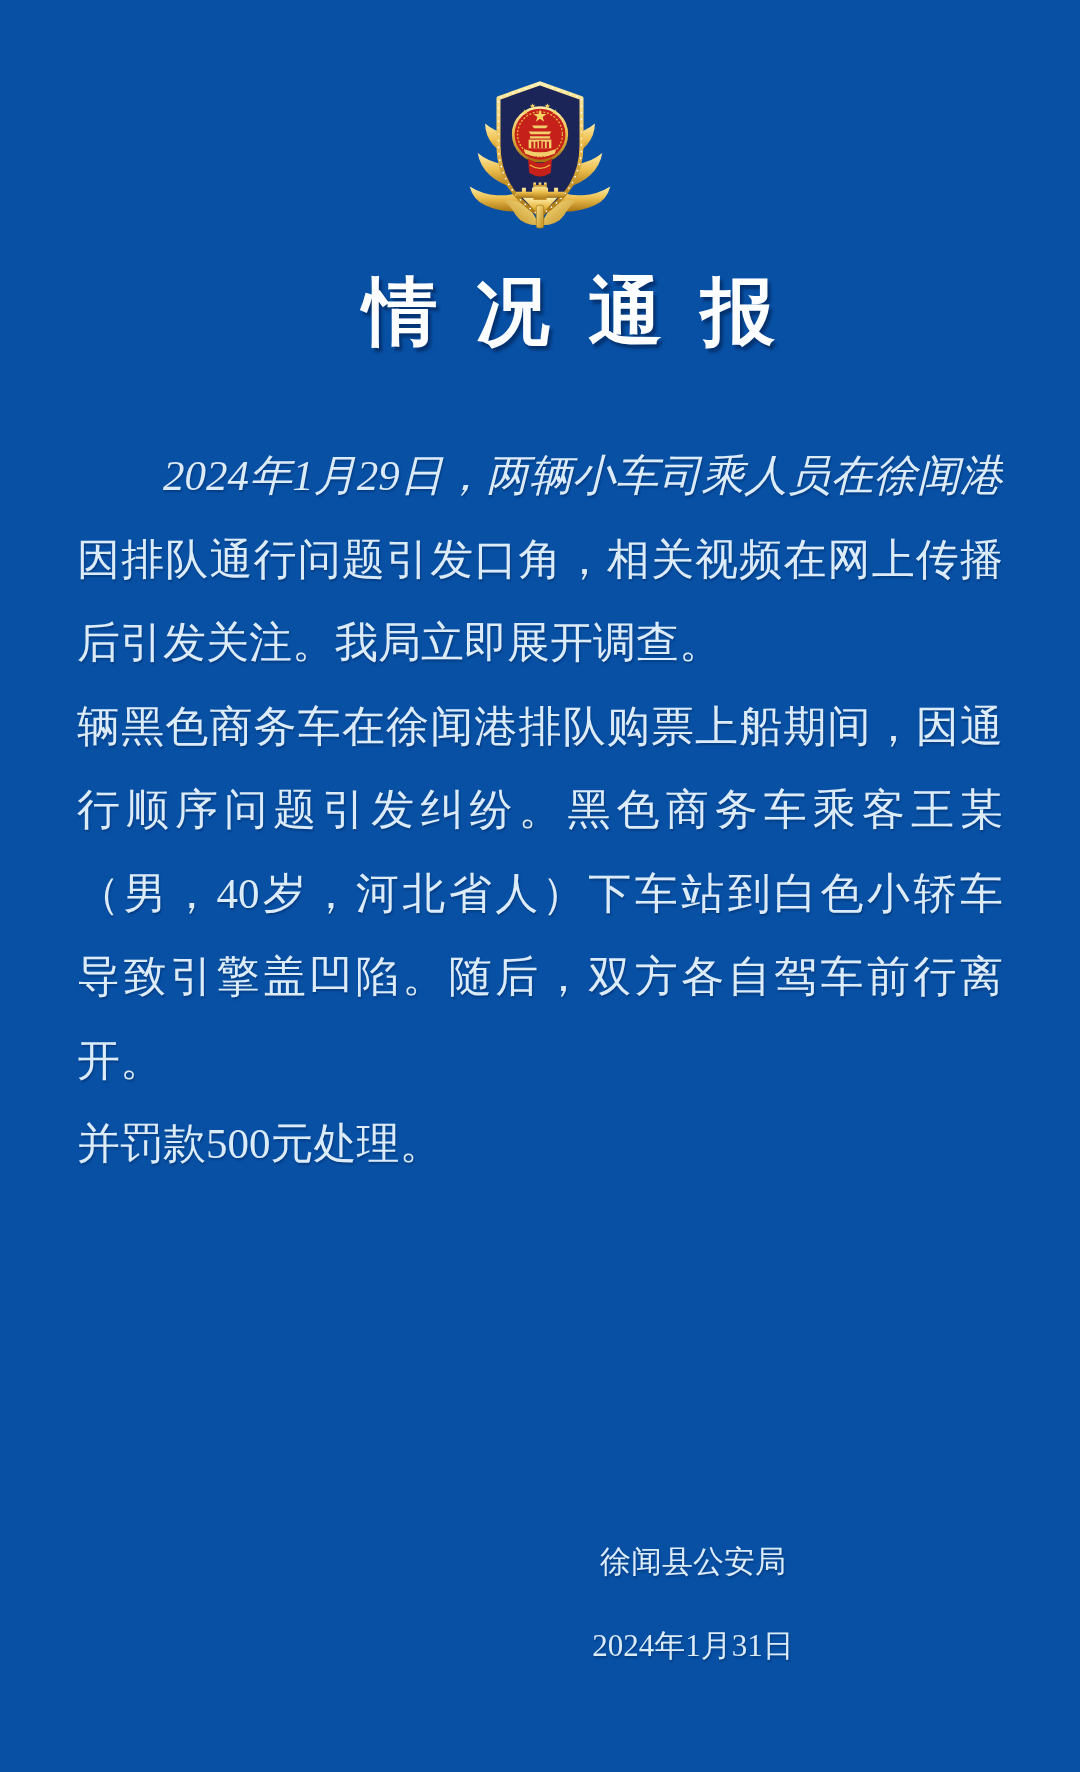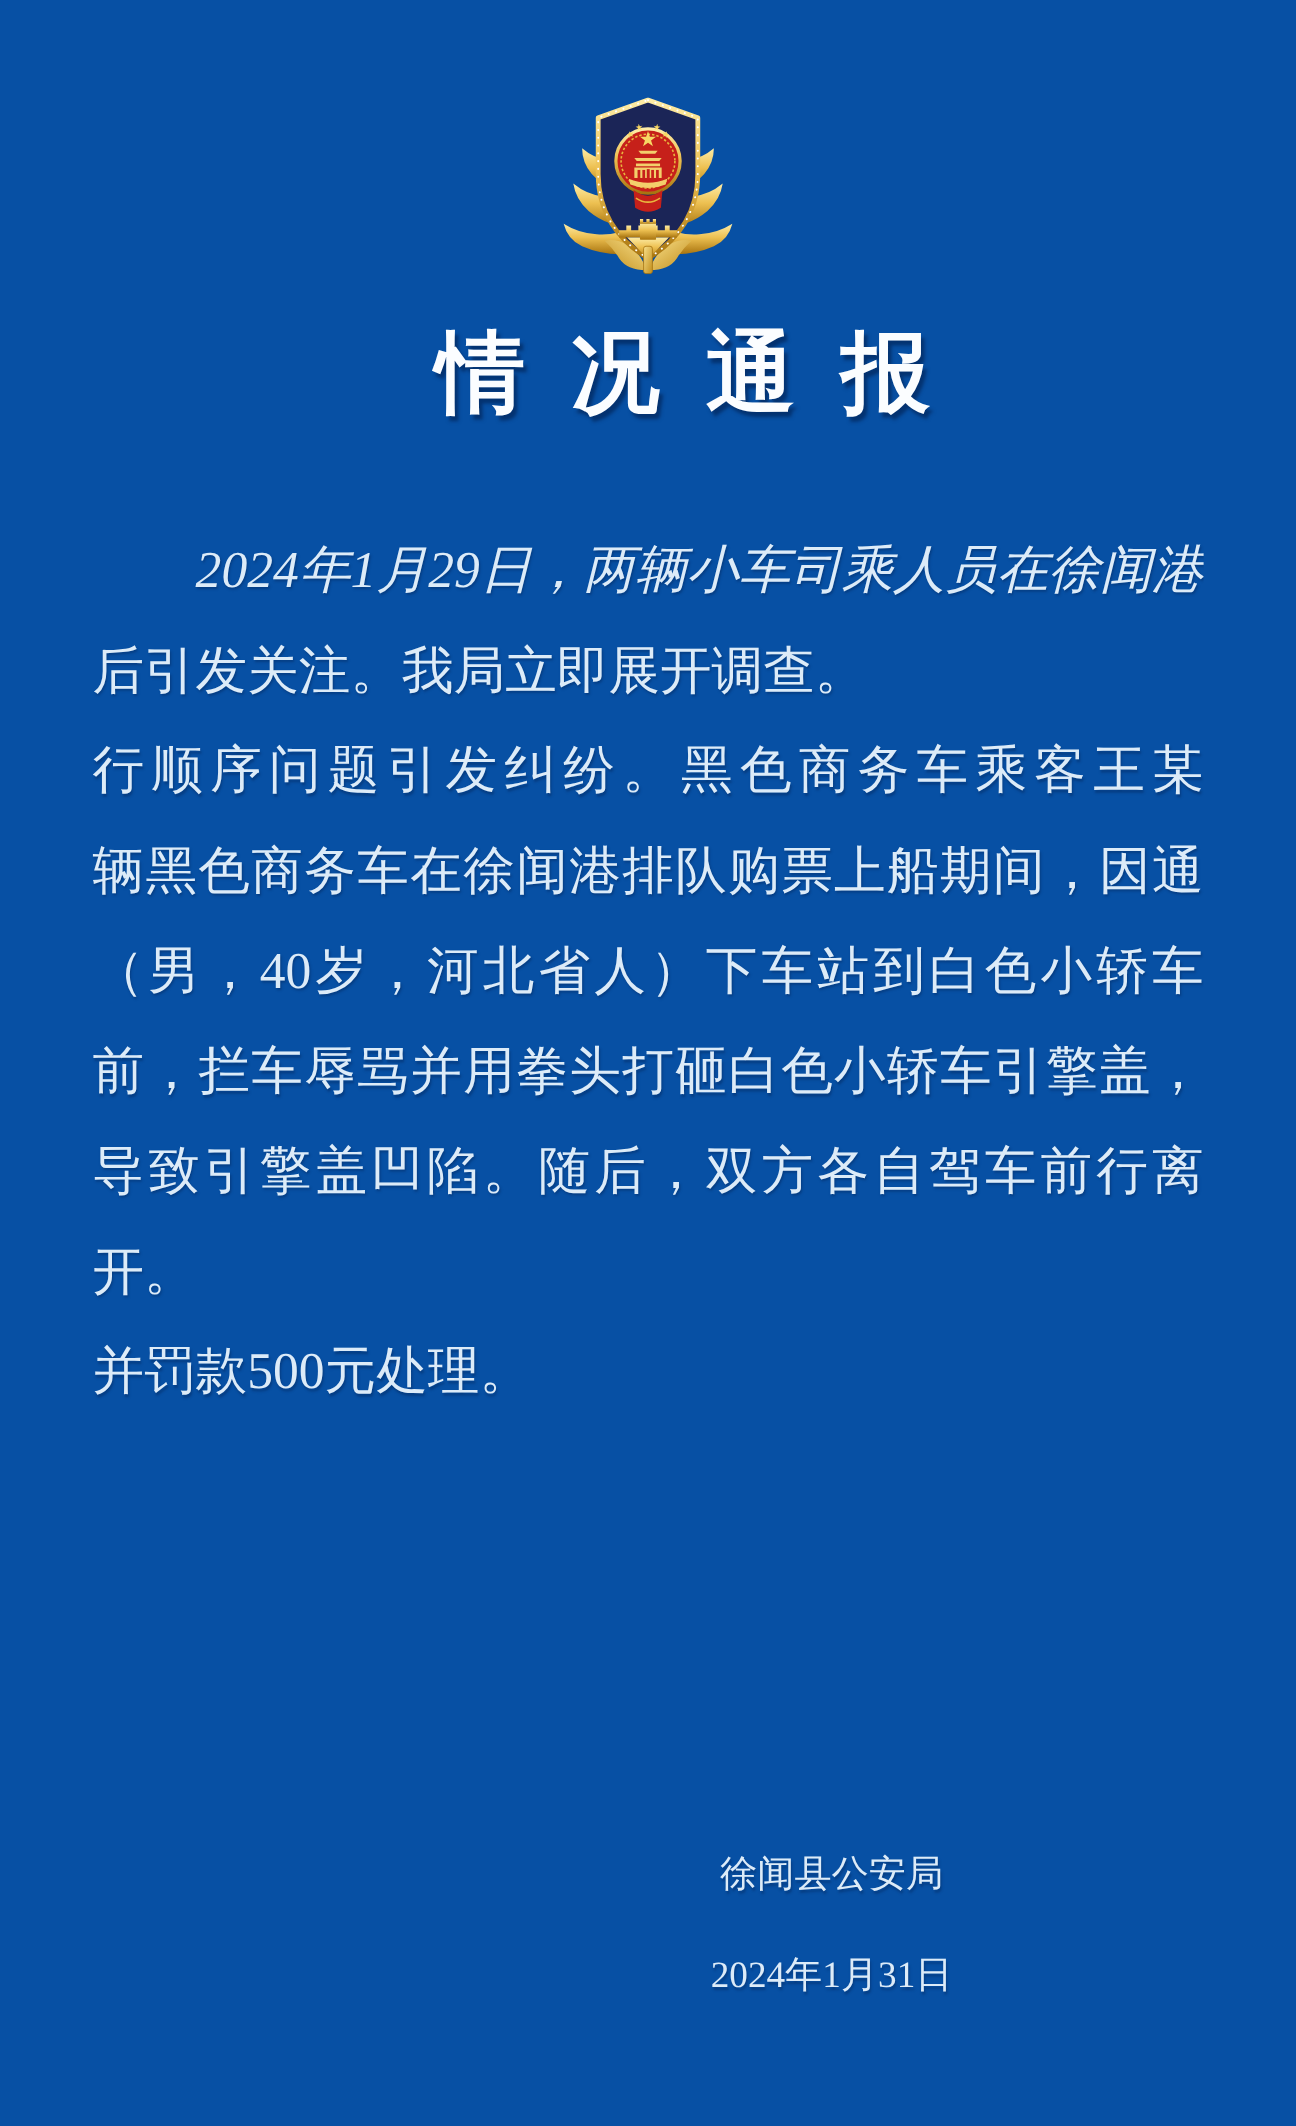--- a/index.html
+++ b/index.html
@@ -137,27 +137,27 @@
 
       <rect x="104.5" y="196" width="11" height="34" rx="3" fill="url(#gold2)" stroke="#a8740f" stroke-width="1"></rect>
     </svg>
   </div>
 
   <div class="title">情 况 通 报</div>
 
   <div class="body">
     <p class="para">
       <span class="bline first fill">2024年1月29日，两辆小车司乘人员在徐闻港</span>
+      <span class="bline fill">因排队通行问题引发口角，相关视频在网上传播</span>
       <span class="bline">后引发关注。我局立即展开调查。</span>
     </p>
     <p class="para">
+      <span class="bline fill">辆黑色商务车在徐闻港排队购票上船期间，因通</span>
       <span class="bline fill">行顺序问题引发纠纷。黑色商务车乘客王某</span>
-      <span class="bline fill">辆黑色商务车在徐闻港排队购票上船期间，因通</span>
       <span class="bline fill">（男，40岁，河北省人）下车站到白色小轿车</span>
-      <span class="bline fill">前，拦车辱骂并用拳头打砸白色小轿车引擎盖，</span>
       <span class="bline fill">导致引擎盖凹陷。随后，双方各自驾车前行离</span>
       <span class="bline">开。</span>
     </p>
     <p class="para">
       <span class="bline">并罚款500元处理。</span>
     </p>
   </div>
 
   <div class="sign">
     <span class="line">徐闻县公安局</span>

